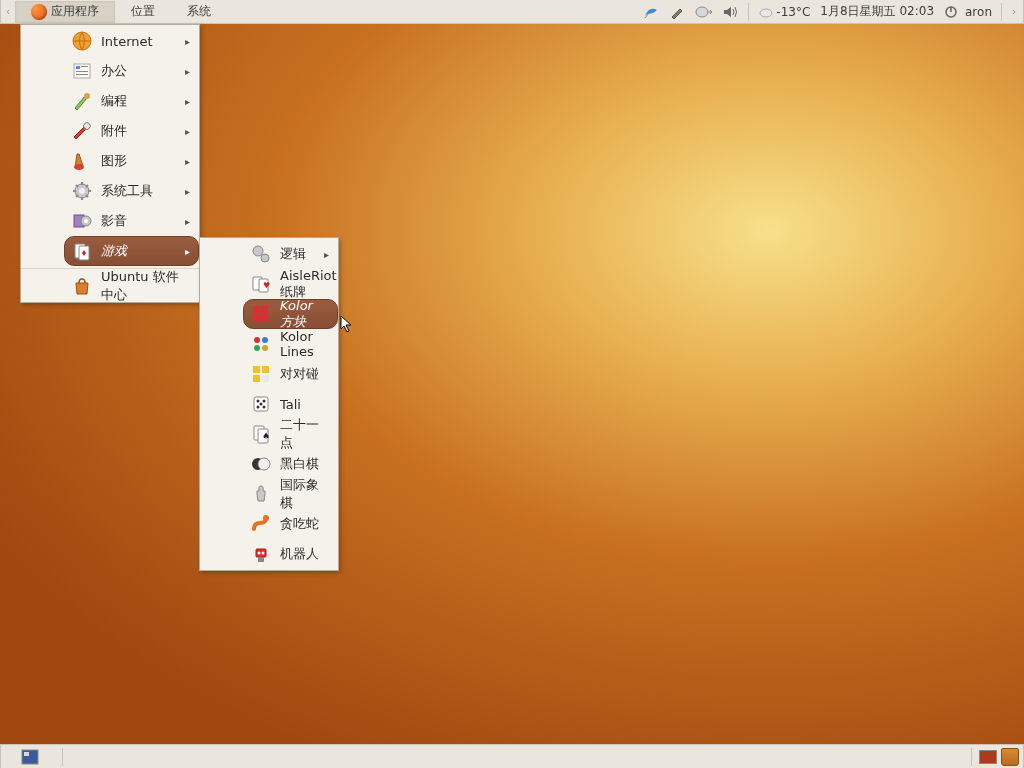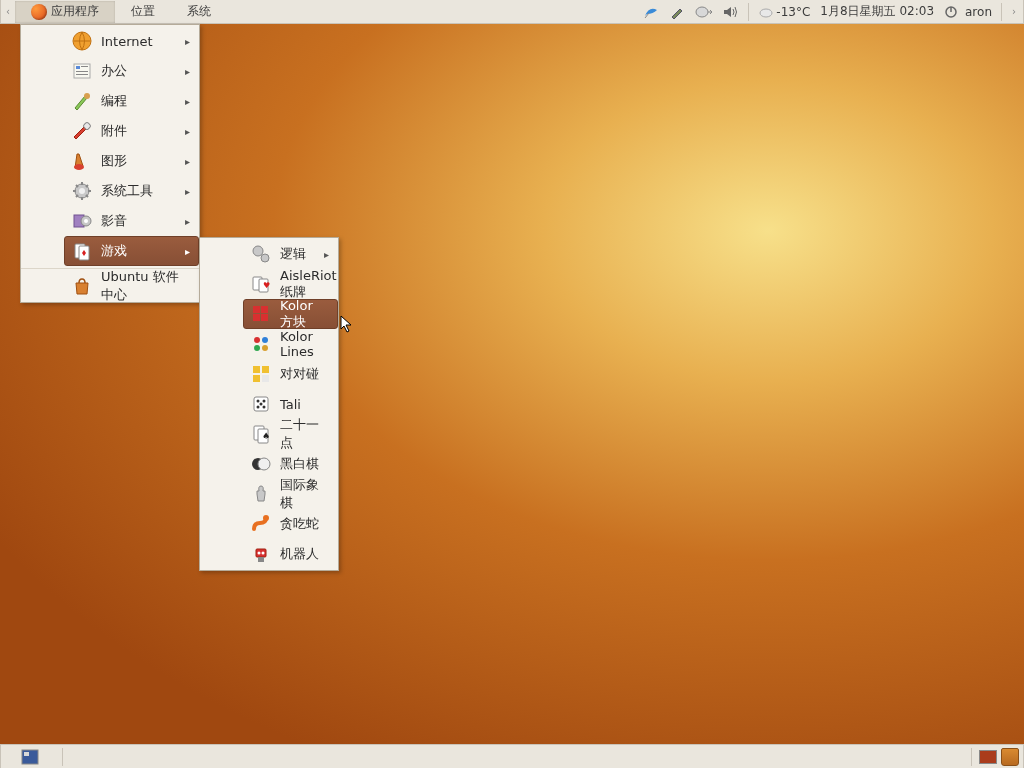--- a/index.html
+++ b/index.html
@@ -54,22 +54,23 @@
   display: flex; align-items: center;
   padding: 0 8px 0 6px;
   gap: 8px;
   color: #2c2c2c;
   border: 1px solid transparent;
   margin-left: 43px;
 }
 .menu-item.hover {
   background: linear-gradient(#9a5c3e, #874f35);
   color: #fff;
-  border-radius: 3px;
+  border-radius: 10px;
   border-color: #6f3f28;
+  font-style: italic;
 }
 .menu-item .lbl { flex: 1; font-size: 13px; }
 .menu-item .arrow { font-size: 10px; color: #555; }
 .menu-item.hover .arrow { color: #fff; }
 .menu-sep { height: 0; border-top: 1px solid #dcd6c9; margin: 2px 0; }
 .ico {
   width: 22px; height: 22px;
   display: flex; align-items: center; justify-content: center;
   border-radius: 3px;
   font-size: 13px;

